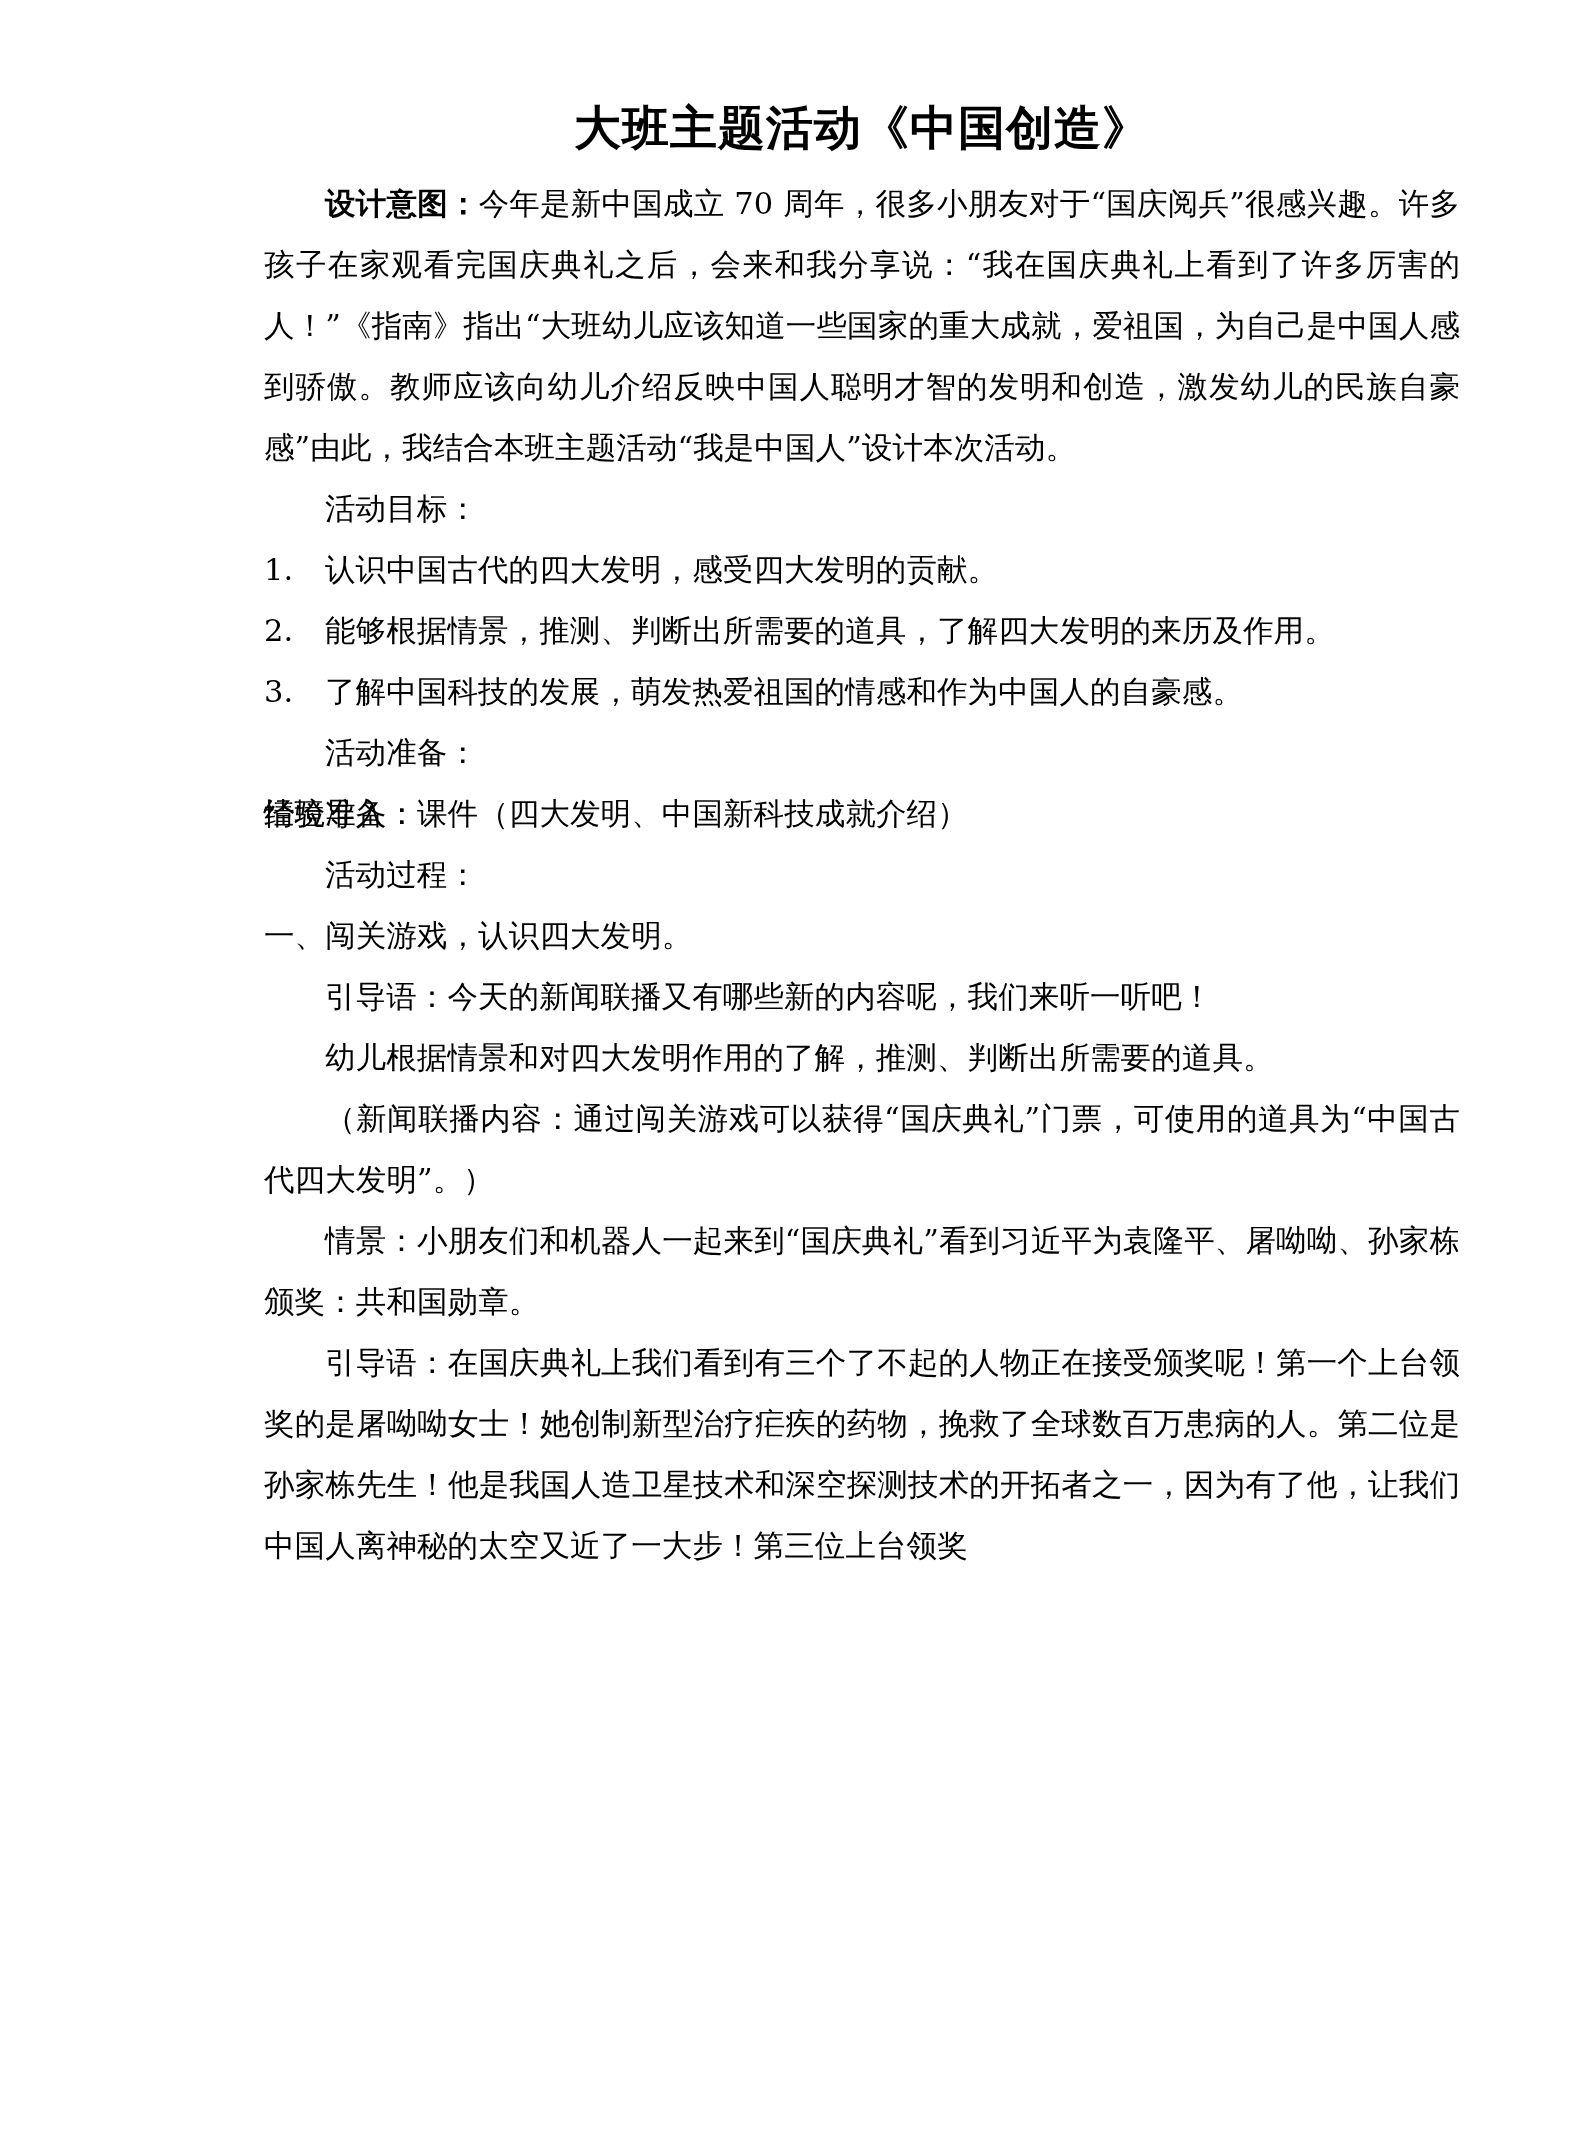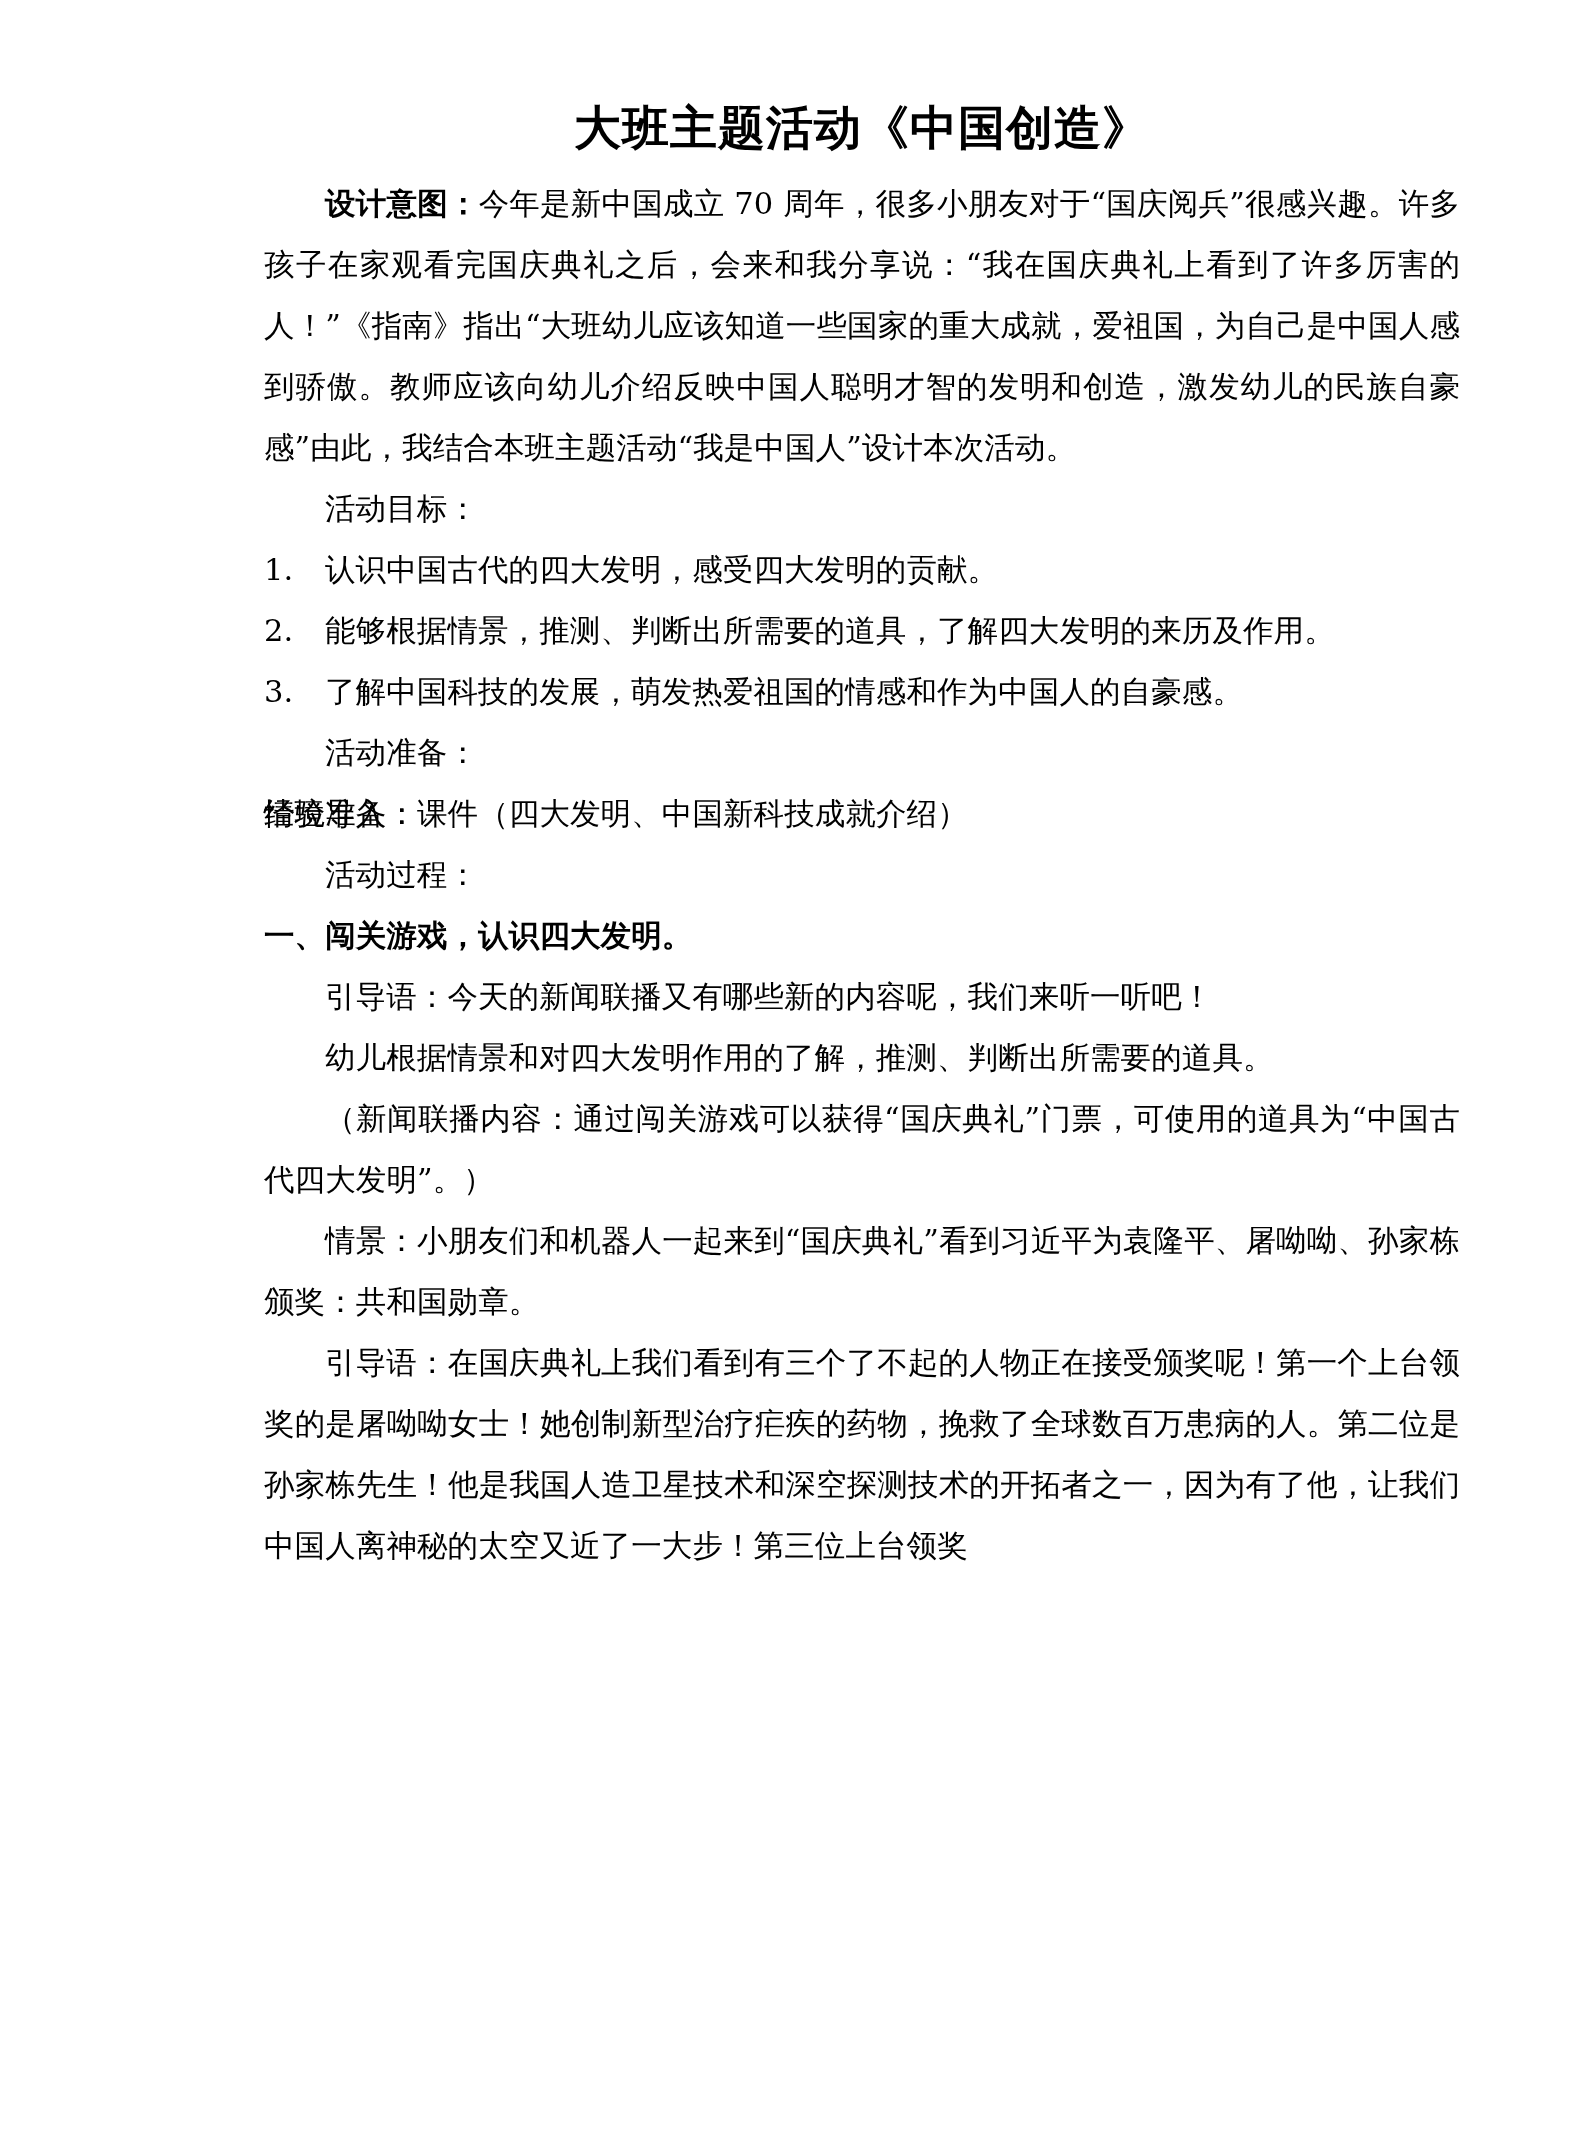--- a/index.html
+++ b/index.html
@@ -54,21 +54,21 @@
   }
   .b {
     font-weight: bold;
   }
   .heading {
     font-weight: normal;
     text-indent: 61px;
     text-align: left;
   }
   .heading-flush {
-    font-weight: bold;
+    font-weight: normal;
     text-indent: 0;
     text-align: left;
   }
   .list-item {
     text-indent: 0;
     padding-left: 61px;
     position: relative;
   }
   .list-item .num {
     position: absolute;

